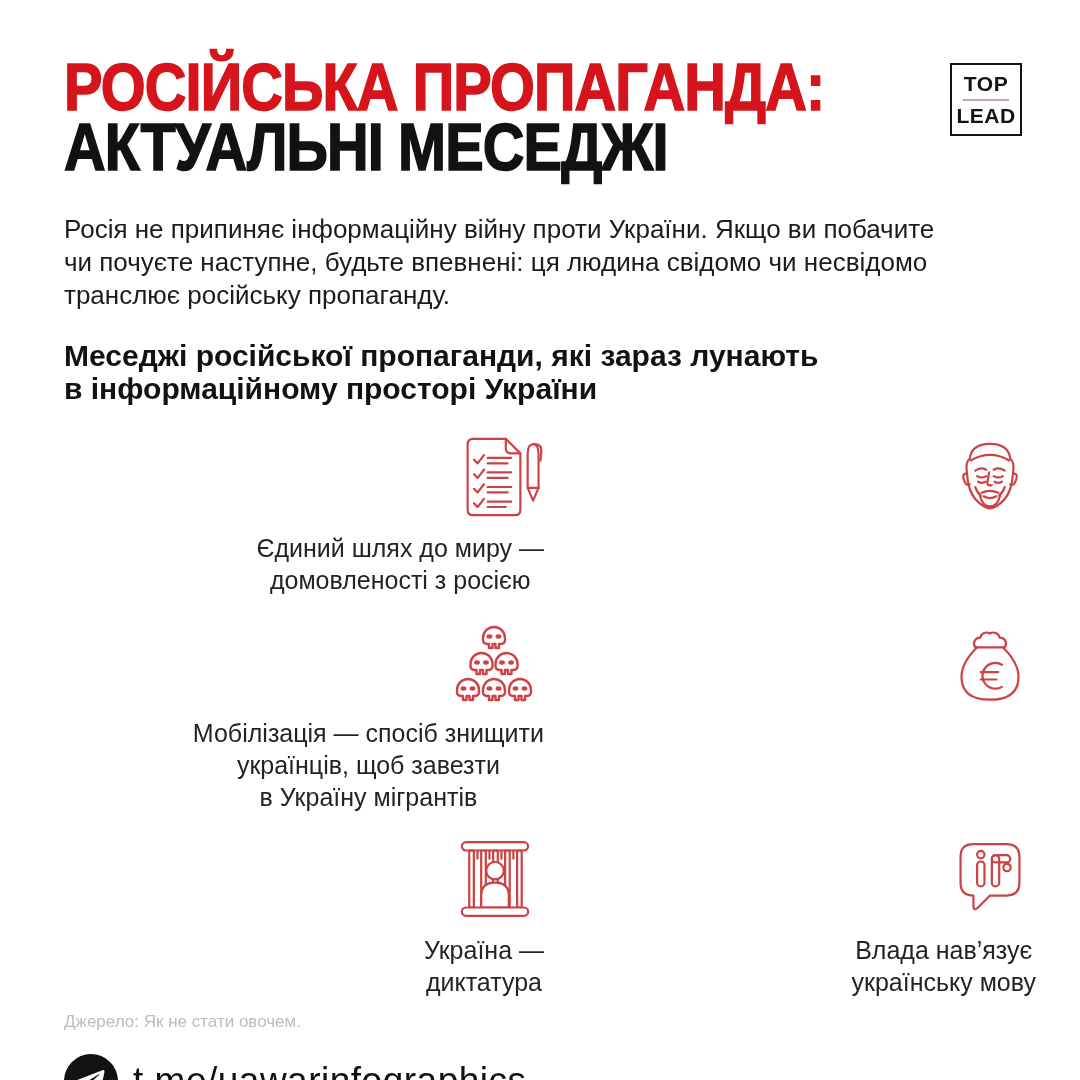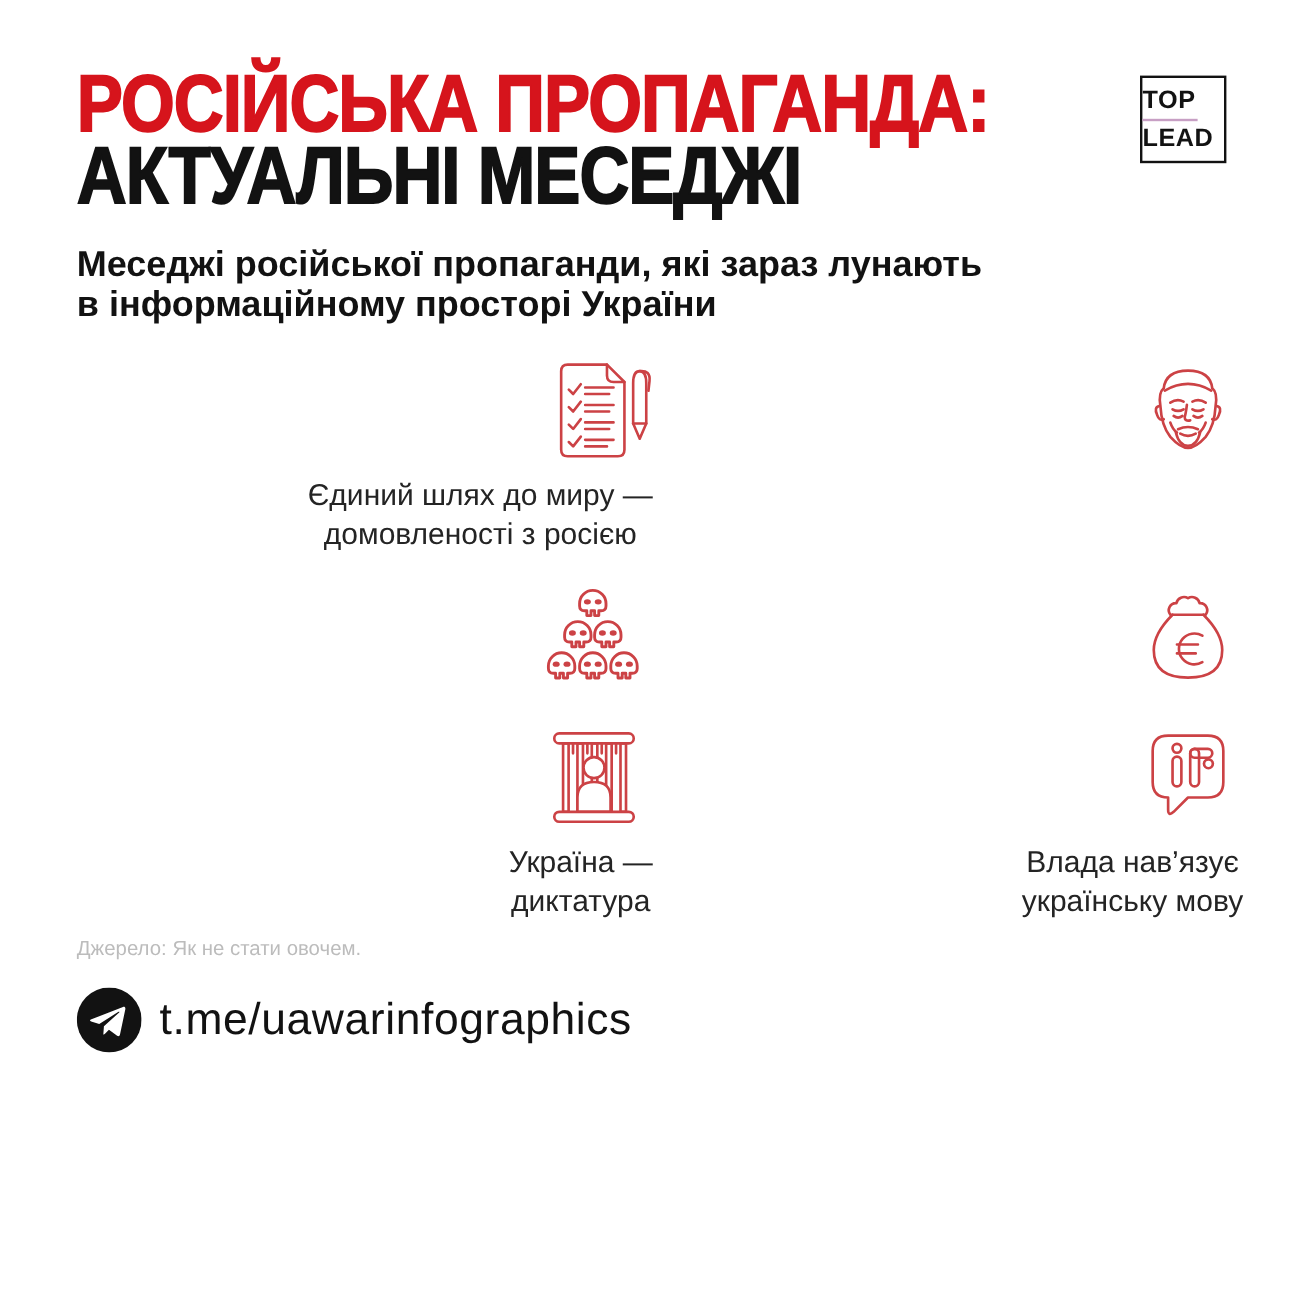--- a/index.html
+++ b/index.html
@@ -12,21 +12,21 @@
   
   .titles{transform:scaleX(.86);transform-origin:left top;white-space:nowrap;}
   .title-line{
     font-weight:700;font-size:67px;line-height:60px;letter-spacing:-1px;
     -webkit-text-stroke:1.6px currentColor;
   }
   .t1{color:#d6141c;}
   .t2{color:#121212;}
   .logo{
     position:absolute;top:63px;right:58px;width:68px;
-    border:2px solid #121212;display:flex;flex-direction:column;align-items:flex-start;
+    border:2px solid #121212;display:flex;flex-direction:column;align-items:center;
     padding:7px 0 6px;background:#fff;
   }
   .logo span{font-weight:700;font-size:21px;line-height:24px;color:#121212;letter-spacing:.5px;}
   .logo-line{display:block;width:46px;border-top:2px solid #c79fc4;margin:3px 0;}
 
   
   .intro{
     margin:36px 0 0 0;font-size:26px;line-height:33px;color:#1c1c1c;
     white-space:pre-line;max-width:920px;
   }
@@ -64,20 +64,23 @@
       <div class="title-line t1">РОСІЙСЬКА ПРОПАГАНДА:</div>
       <div class="title-line t2">АКТУАЛЬНІ МЕСЕДЖІ</div>
     </div>
     <div class="logo">
       <span>TOP</span>
       <span class="logo-line"></span>
       <span>LEAD</span>
     </div>
   </header>
 
+  <p class="intro">Росія не припиняє інформаційну війну проти України. Якщо ви побачите
+чи почуєте наступне, будьте впевнені: ця людина свідомо чи несвідомо
+транслює російську пропаганду.</p>
 
   <h2 class="subtitle">Меседжі російської пропаганди, які зараз лунають
 в інформаційному просторі України</h2>
 
   <div class="grid">
 
     <div class="cell">
       <div class="icon-wrap">
         <svg width="100" height="92" viewBox="0 0 110 100">
           <path class="ic" d="M26,14 Q26,8 32,8 H68 L84,24 V86 Q84,92 78,92 H32 Q26,92 26,86 Z"></path>
@@ -125,20 +128,23 @@
             </g>
           </defs>
           <use href="#skull" transform="translate(50,19)"></use>
           <use href="#skull" transform="translate(37.5,45)"></use>
           <use href="#skull" transform="translate(62.5,45)"></use>
           <use href="#skull" transform="translate(24,71)"></use>
           <use href="#skull" transform="translate(50,71)"></use>
           <use href="#skull" transform="translate(76,71)"></use>
         </svg>
       </div>
+      <div class="caption">Мобілізація — спосіб знищити
+українців, щоб завезти
+в Україну мігрантів</div>
     </div>
 
     <div class="cell">
       <div class="icon-wrap">
         <svg width="92" height="92" viewBox="0 0 100 100">
           <path class="ic" d="M34,34 A6.5,6.5 0 0 1 39.5,23.5 A7,7 0 0 1 50,19 A7,7 0 0 1 60.5,23.5 A6.5,6.5 0 0 1 66,34 Z"></path>
           <path class="ic" d="M36,34 Q19,51 19,66 Q19,91 50,91 Q81,91 81,66 Q81,51 64,34"></path>
           <path class="ic" d="M63,53 A14,14 0 1 0 63,77"></path>
           <path class="ic" d="M40,61 H59 M40,69 H57"></path>
         </svg>

